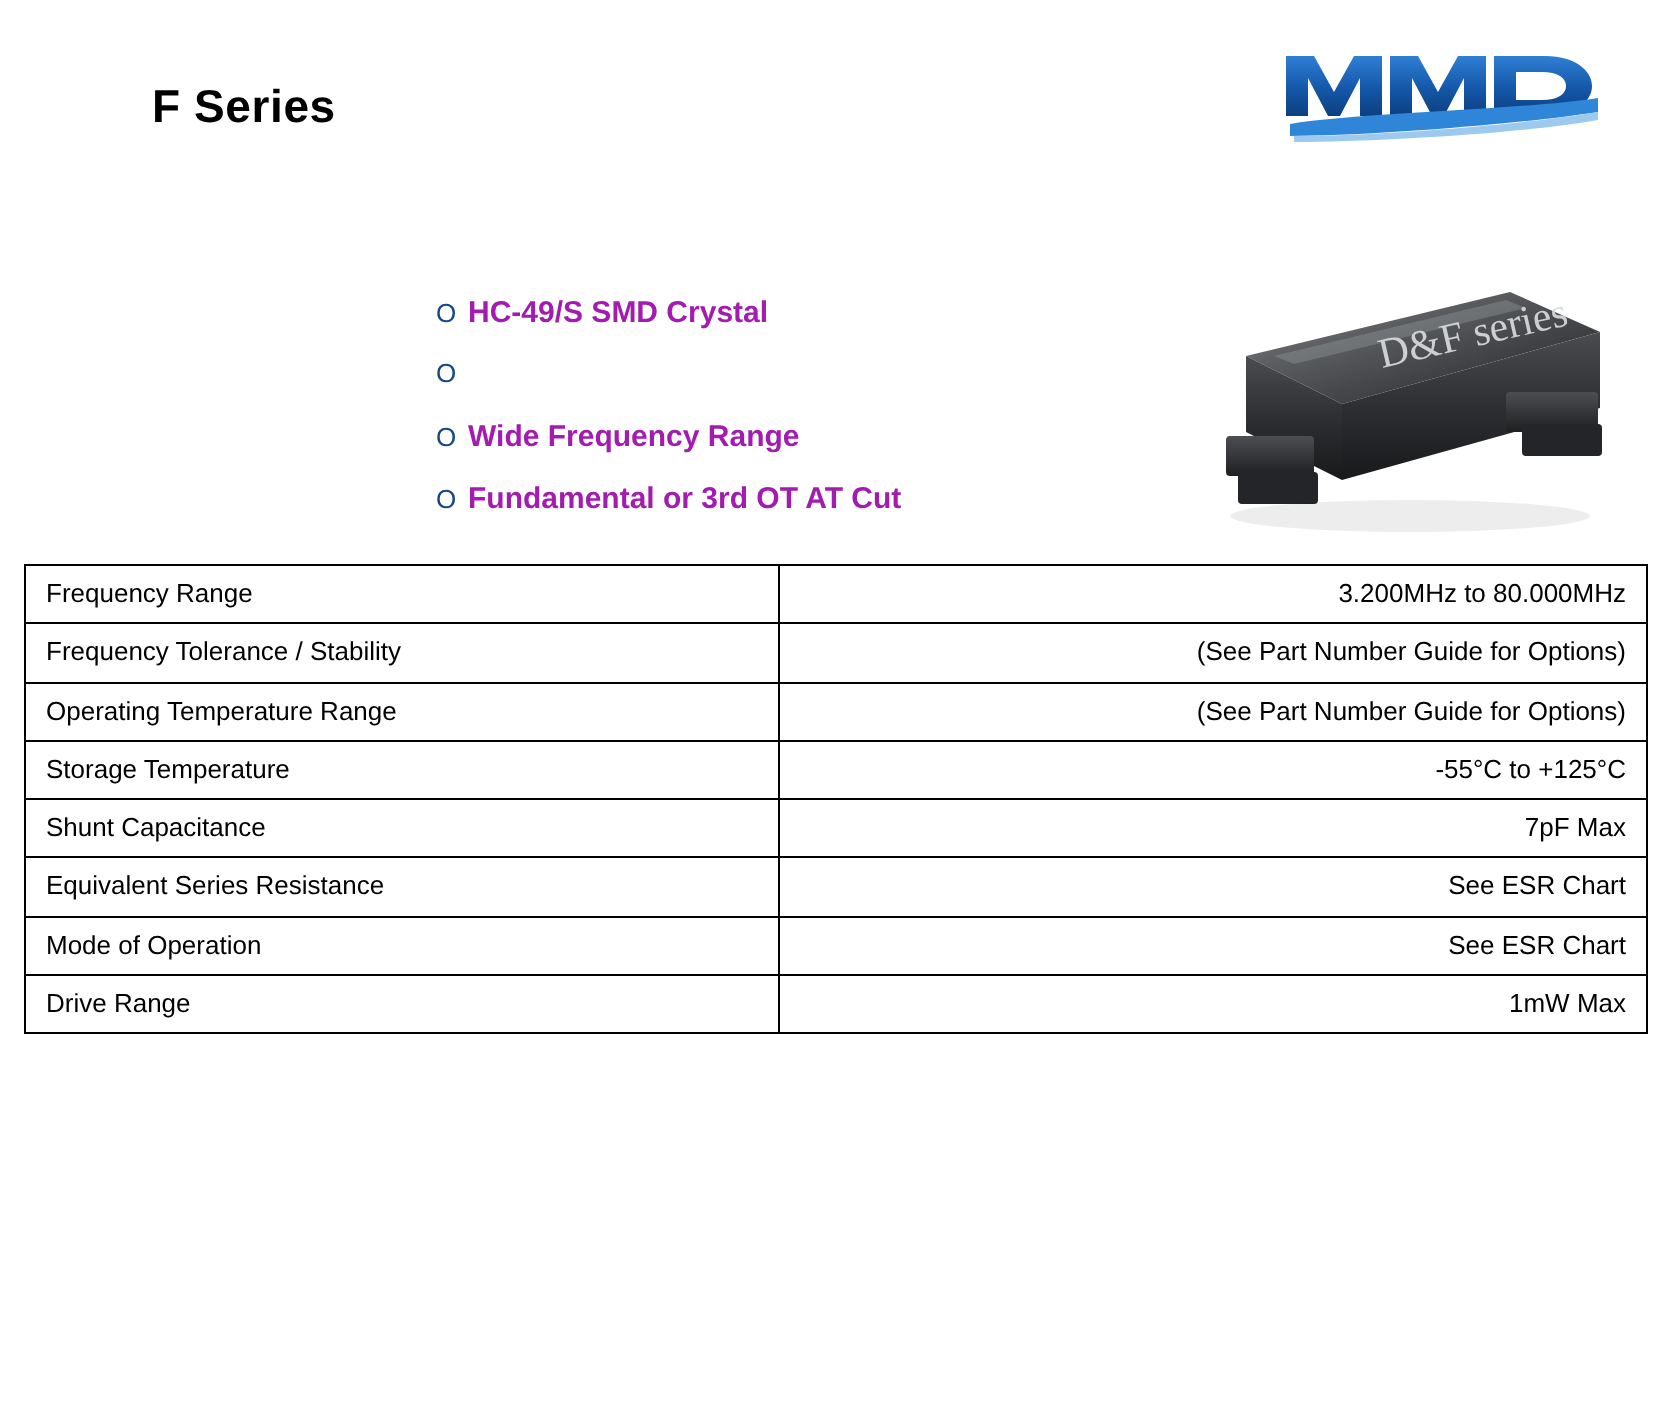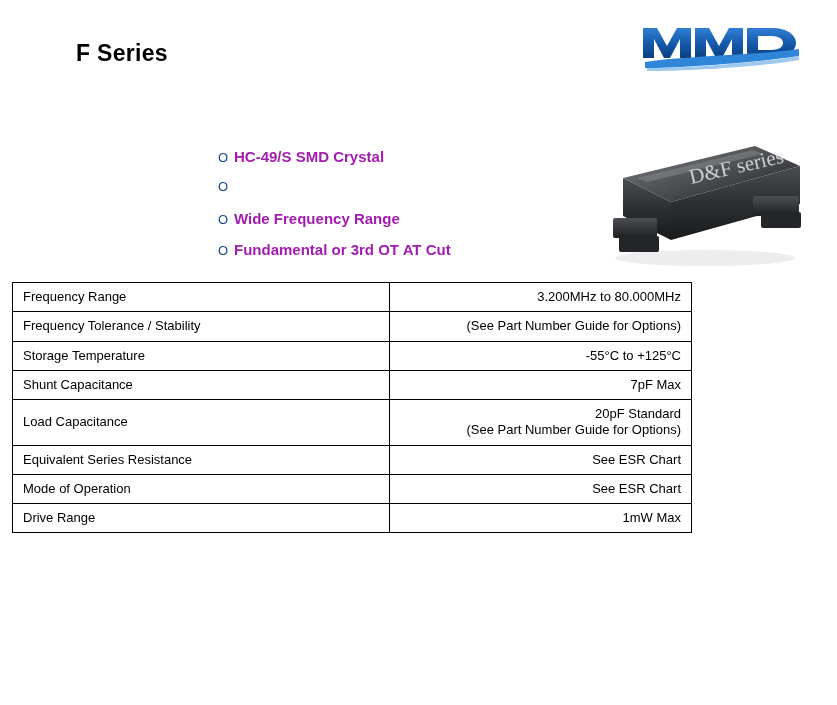--- a/index.html
+++ b/index.html
@@ -78,21 +78,21 @@
     width: 225px;
     height: 145px;
   }
   .product-img svg { display: block; }
 
   
   .spec-table {
     position: absolute;
     left: 12px;
     top: 282px;
-    width: 680px;
+    width: 812px;
     border-collapse: collapse;
     table-layout: fixed;
   }
   .spec-table td {
     border: 1px solid #000000;
     font-size: 13px;
     padding: 6px 10px;
     vertical-align: middle;
     line-height: 1.25;
   }
@@ -197,36 +197,35 @@
         <span class="value-line">3.200MHz to 80.000MHz</span>
       </td>
     </tr>
     <tr>
       <td class="param">Frequency Tolerance / Stability</td>
       <td class="value">
         <span class="value-line">(See Part Number Guide for Options)</span>
       </td>
     </tr>
     <tr>
+      <td class="param">Operating Temperature Range</td>
+      <td class="value">
+        <span class="value-line">(See Part Number Guide for Options)</span>
+      </td>
+    </tr>
+    <tr>
       <td class="param">Storage Temperature</td>
       <td class="value">
         <span class="value-line">-55°C to +125°C</span>
       </td>
     </tr>
     <tr>
       <td class="param">Shunt Capacitance</td>
       <td class="value">
         <span class="value-line">7pF Max</span>
-      </td>
-    </tr>
-    <tr>
-      <td class="param">Load Capacitance</td>
-      <td class="value">
-        <span class="value-line">20pF Standard</span>
-        <span class="value-line">(See Part Number Guide for Options)</span>
       </td>
     </tr>
     <tr>
       <td class="param">Equivalent Series Resistance</td>
       <td class="value">
         <span class="value-line">See ESR Chart</span>
       </td>
     </tr>
     <tr>
       <td class="param">Mode of Operation</td>

